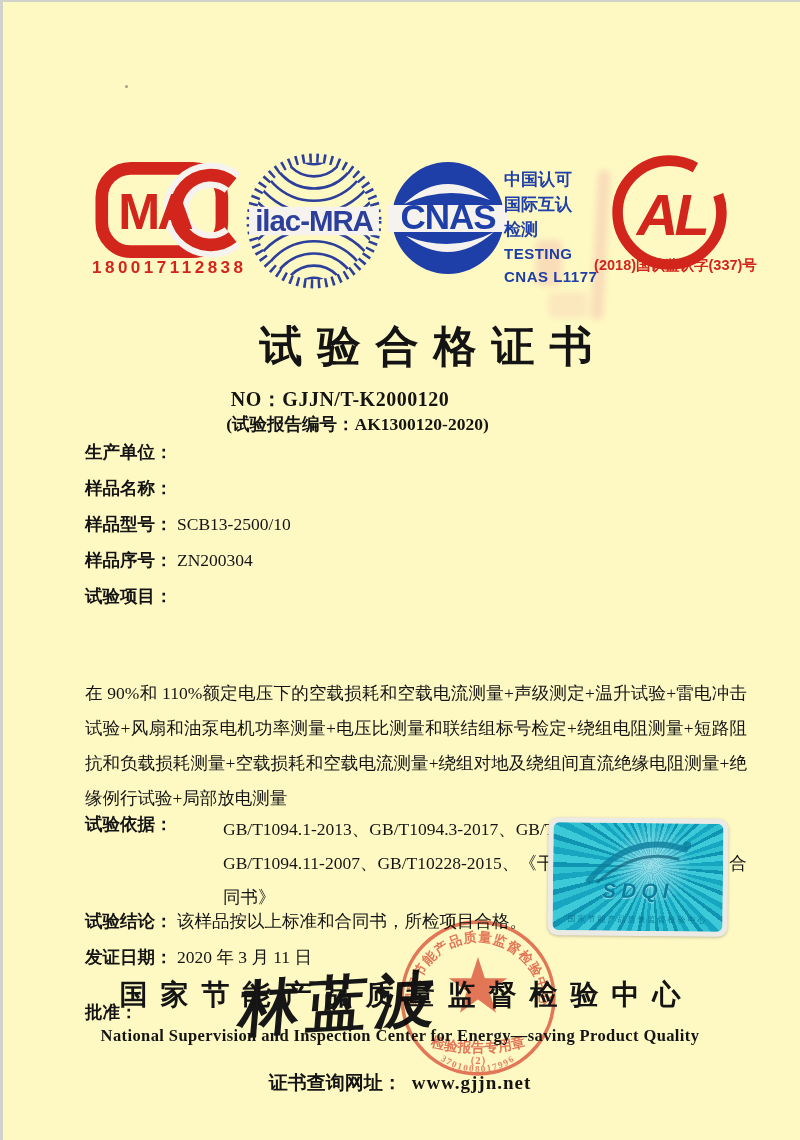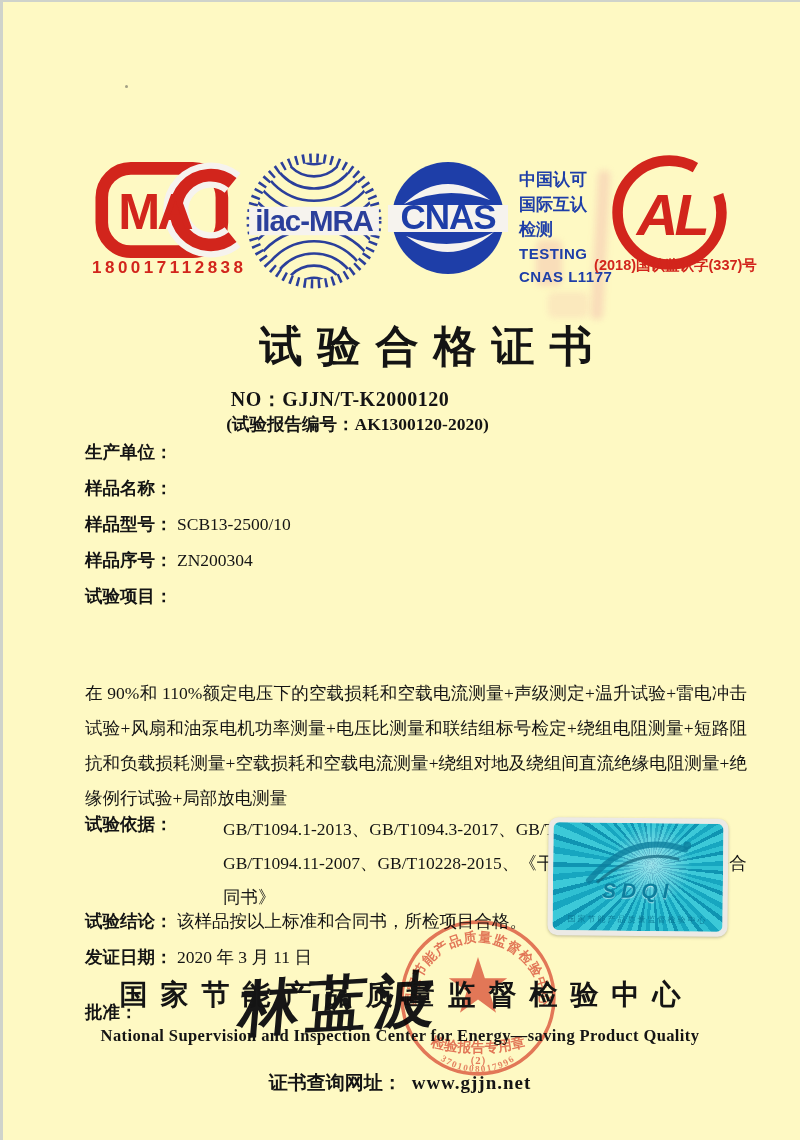--- a/index.html
+++ b/index.html
@@ -19,21 +19,21 @@
   .smudge{position:absolute;background:rgba(228,110,146,.20);filter:blur(3px);border-radius:6px;}
 
   
   .logo-abs{position:absolute;}
   .cma-number{
     position:absolute;left:92px;top:258px;width:170px;text-align:left;
     color:#d2251c;font-family:"Liberation Sans",sans-serif;
     font-size:17px;font-weight:bold;letter-spacing:3.5px;
   }
   .cnas-caption{
-    position:absolute;left:519px;top:167px;width:130px;
+    position:absolute;left:504px;top:167px;width:130px;
     color:#1e3ea8;font-weight:bold;line-height:25px;font-size:17px;
     font-family:"Liberation Sans",sans-serif;
   }
   .cnas-caption .lat{font-size:15px;letter-spacing:.5px;line-height:23px;}
   .cal-caption{
     position:absolute;left:588px;top:256px;width:175px;text-align:center;
     color:#d2251c;font-size:14.5px;font-weight:bold;
     font-family:"Liberation Sans",sans-serif;
   }
 

